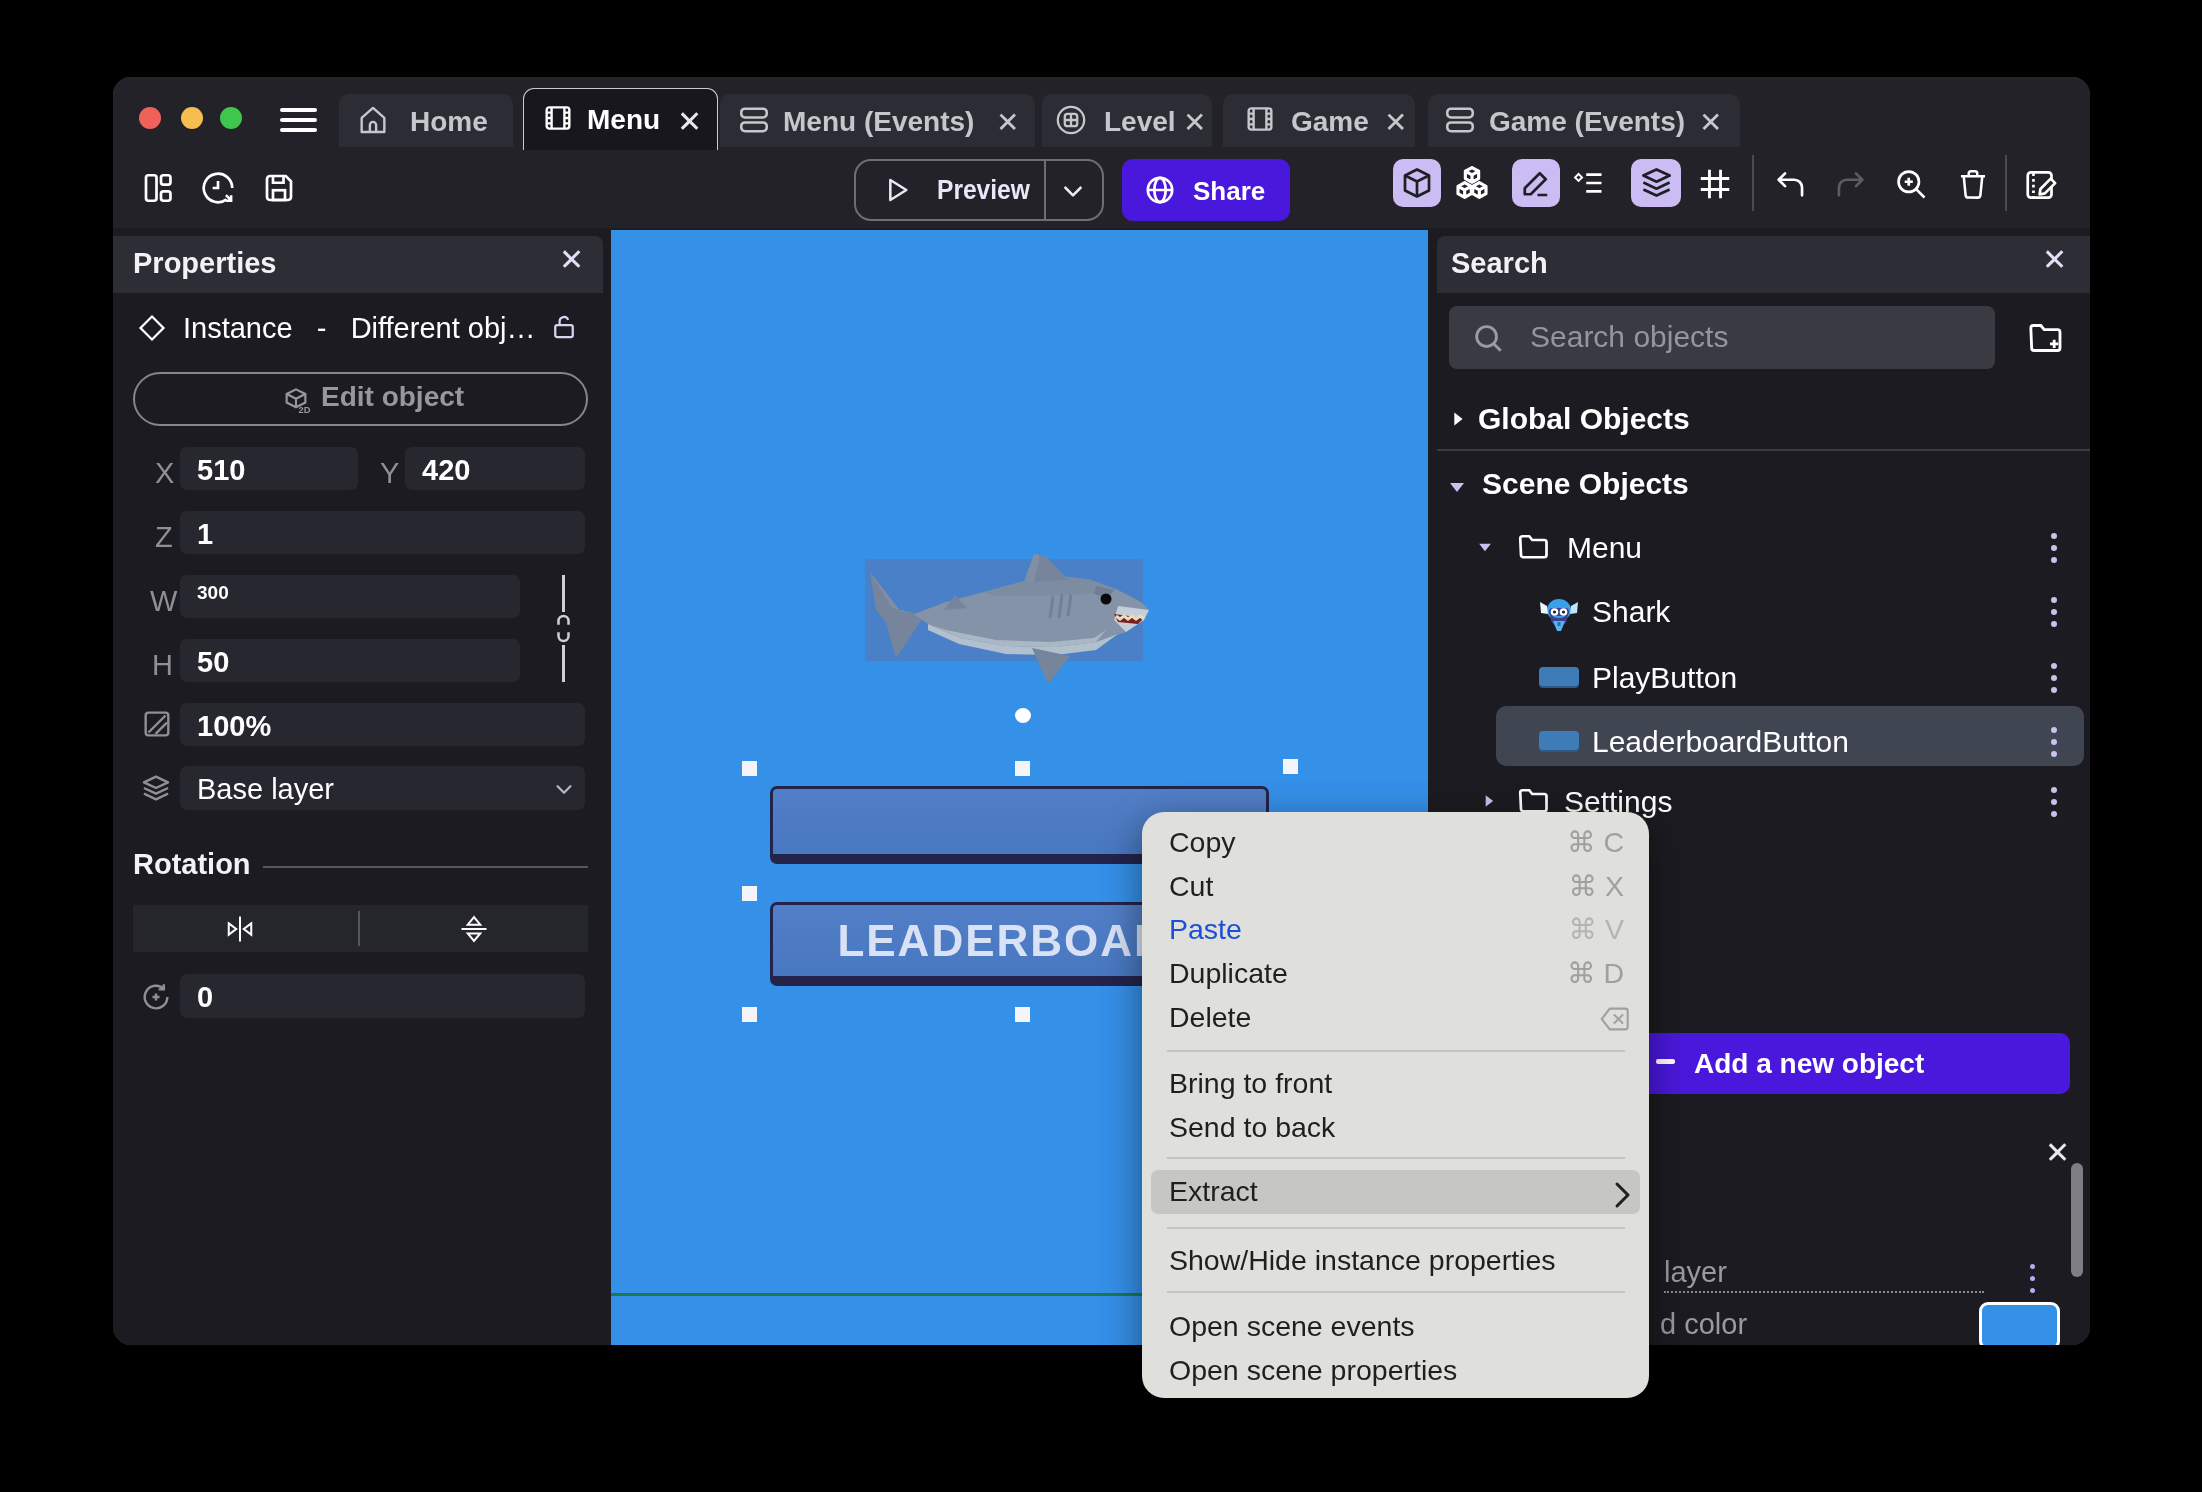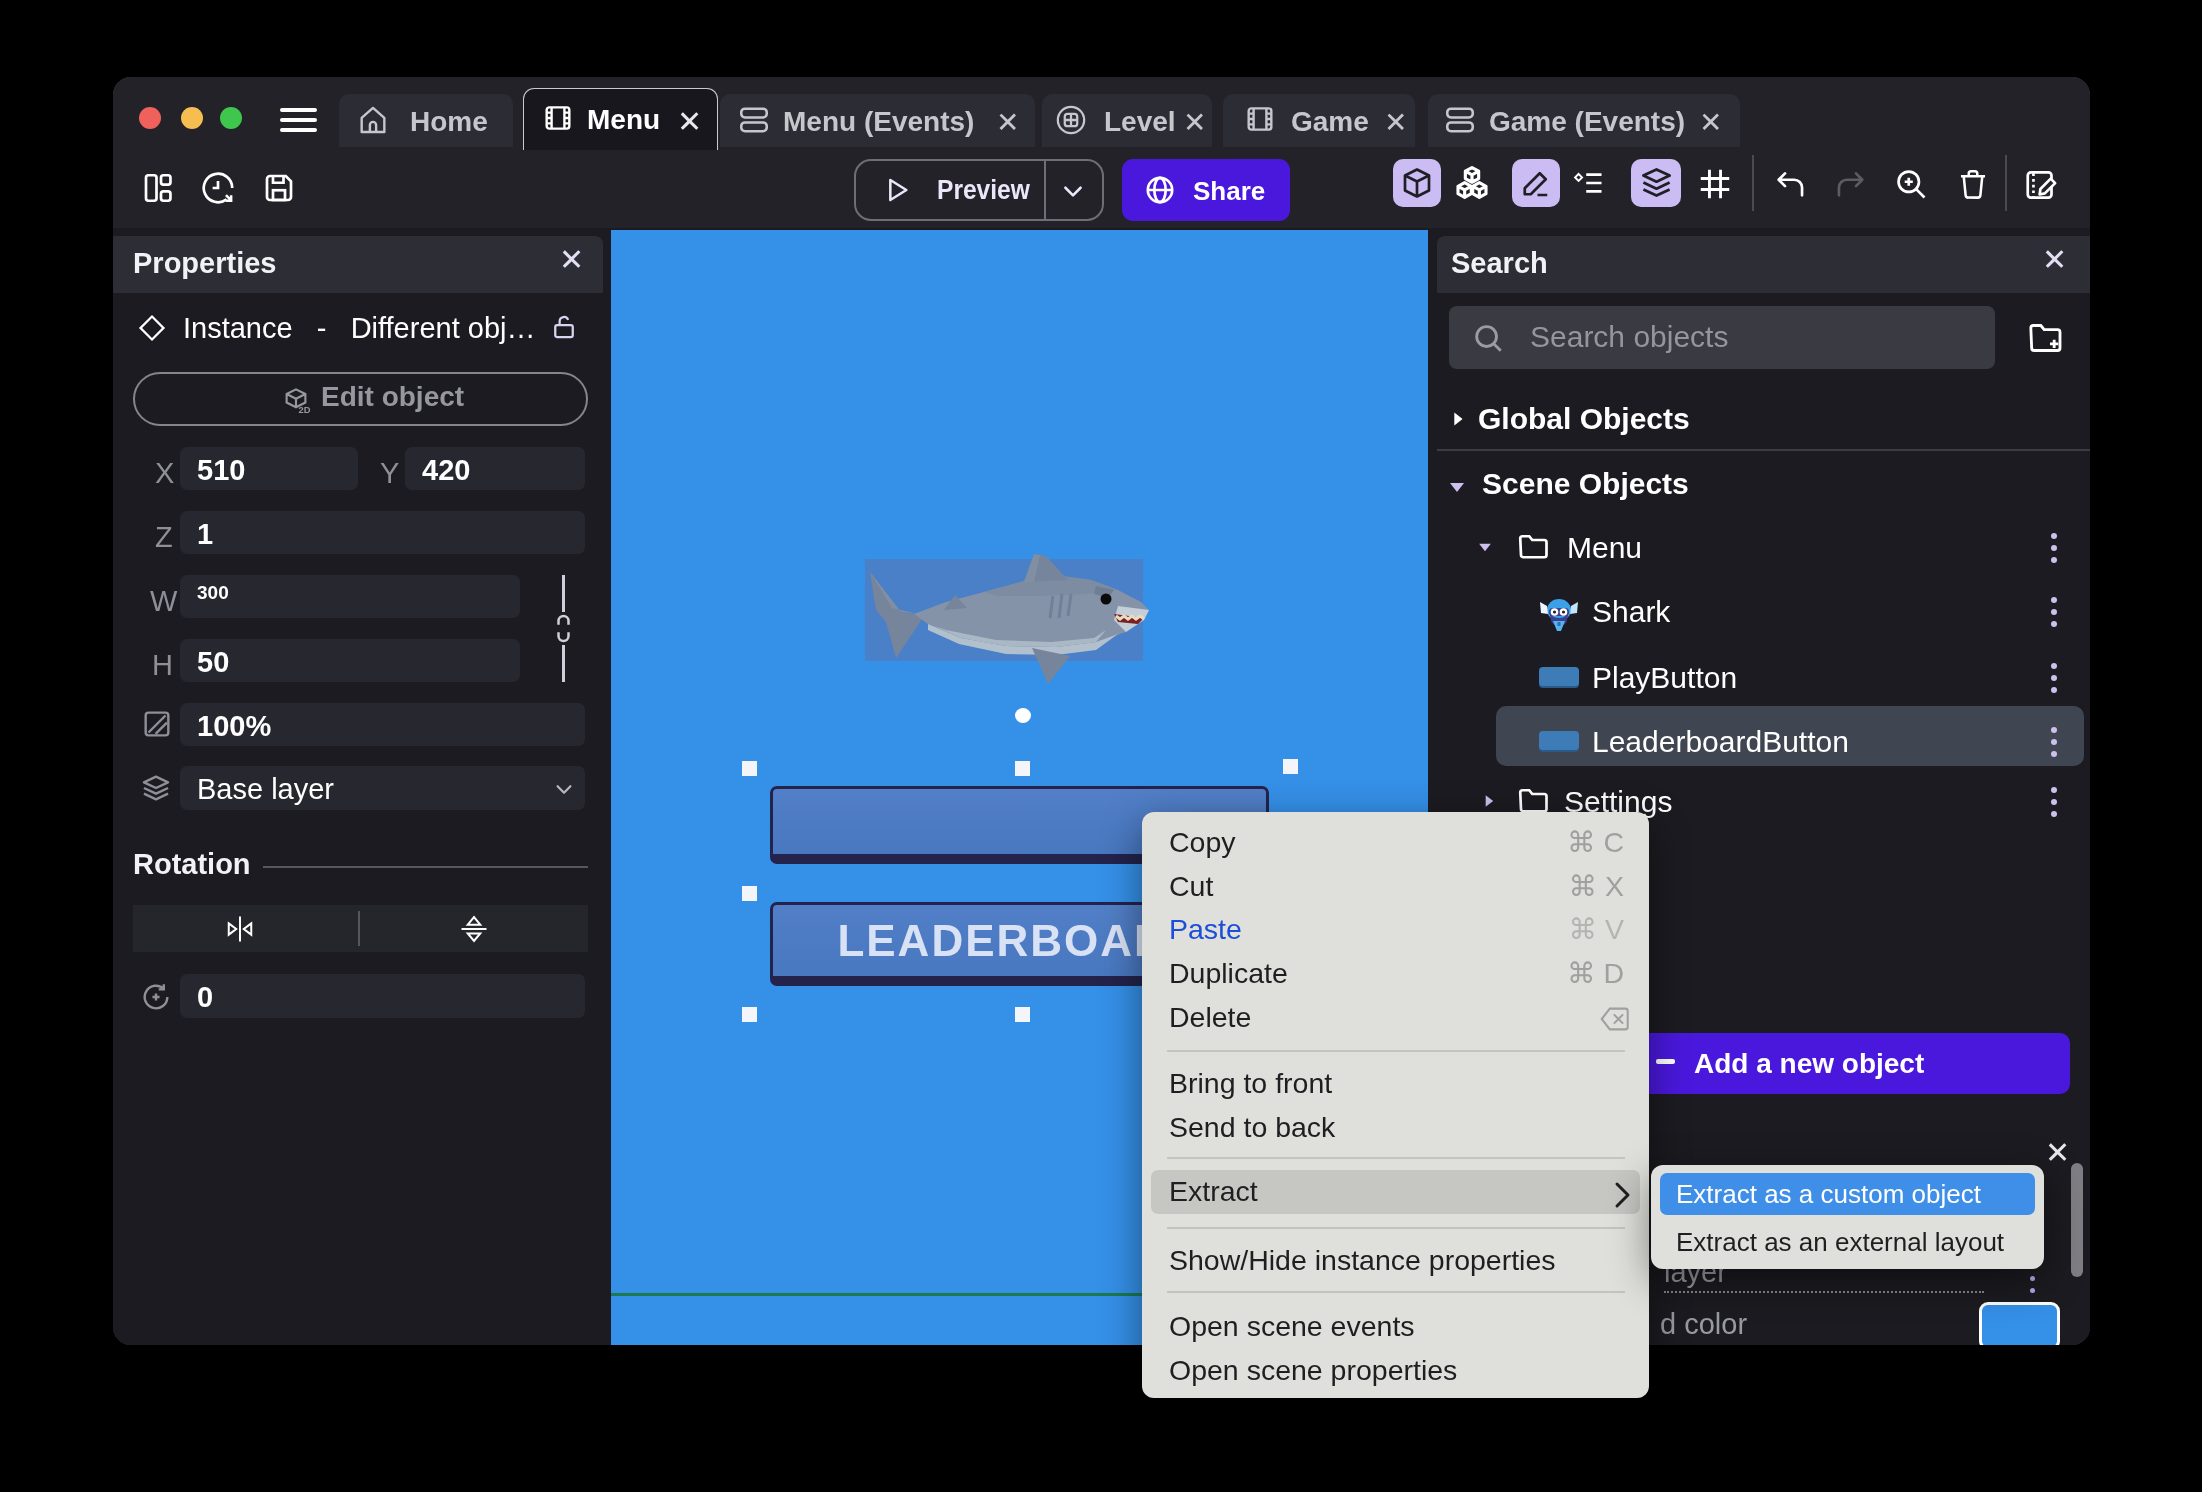--- a/index.html
+++ b/index.html
@@ -410,21 +410,21 @@
     <div class="abs" style="left:593px;top:1058px;width:5px;height:5px;border-radius:50%;background:#b8aaf0;"></div>
     <div class="abs" style="left:227px;top:1061px;width:320px;height:0;border-top:2px dotted #8a8a92;"></div>
     <div class="abs" style="left:223px;top:1078px;font-size:29px;color:#9a9aa2;">d color</div>
     <div class="abs" style="left:542px;top:1072px;width:81px;height:48px;background:#3590e8;border:3.5px solid #fff;border-radius:9px;"></div>
 
     <div class="abs" style="left:634px;top:933px;width:12px;height:114px;background:#7e7e84;border-radius:6px;"></div>
   </div>
 
   </div>
 
-  <div id="ctxmenu" class="abs" style="left:1142px;top:812px;z-index:50;width:507px;height:586px;background:#dfdfdb;border-radius:12px;box-shadow:0 12px 40px rgba(0,0,0,0.45);font-size:28.5px;color:#1f1f21;">
+  <div id="ctxmenu" class="abs" style="left:1142px;top:812px;z-index:50;width:507px;height:586px;background:#dfdfdb;border-radius:22px;box-shadow:0 12px 40px rgba(0,0,0,0.45);font-size:28.5px;color:#1f1f21;">
     <div class="abs" style="left:27px;top:14px;">Copy</div>
       <div class="abs" style="left:0;top:14px;width:482px;text-align:right;color:#a0a09e;">⌘ C</div>
     <div class="abs" style="left:27px;top:58px;">Cut</div>
       <div class="abs" style="left:0;top:58px;width:482px;text-align:right;color:#a0a09e;">⌘ X</div>
     <div class="abs" style="left:27px;top:101px;color:#1d4ed8;">Paste</div>
       <div class="abs" style="left:0;top:101px;width:482px;text-align:right;color:#b4b4b2;">⌘ V</div>
     <div class="abs" style="left:27px;top:145px;">Duplicate</div>
       <div class="abs" style="left:0;top:145px;width:482px;text-align:right;color:#a0a09e;">⌘ D</div>
     <div class="abs" style="left:27px;top:189px;">Delete</div>
     <svg class="abs" style="left:458px;top:194px;" width="30" height="26" viewBox="0 0 26 22" fill="none" stroke="#a0a09e" stroke-width="1.8">
@@ -440,19 +440,14 @@
     <svg class="abs" style="left:468px;top:368px;" width="24" height="30" viewBox="0 0 24 30" fill="none" stroke="#1f1f21" stroke-width="3">
         <path d="M7 4 L18 15 L7 26" stroke-linecap="round" stroke-linejoin="round"></path>
       </svg>
     <div class="abs" style="left:25px;top:415px;width:458px;height:1.5px;background:#c3c3bf;"></div>
     <div class="abs" style="left:27px;top:432px;">Show/Hide instance properties</div>
     <div class="abs" style="left:25px;top:479px;width:458px;height:1.5px;background:#c3c3bf;"></div>
     <div class="abs" style="left:27px;top:498px;">Open scene events</div>
     <div class="abs" style="left:27px;top:542px;">Open scene properties</div>
   </div>
 
-  <div id="submenu" class="abs" style="left:1651px;top:1165px;z-index:60;width:393px;height:104px;background:#dfdfdb;border-radius:12px;box-shadow:0 12px 40px rgba(0,0,0,0.45);font-size:26px;color:#1f1f21;">
-    <div class="abs" style="left:9px;top:8px;width:375px;height:42px;background:#3f8fe8;border-radius:7px;"></div>
-    <div class="abs" style="left:25px;top:14px;color:#fff;">Extract as a custom object</div>
-    <div class="abs" style="left:25px;top:62px;">Extract as an external layout</div>
-  </div>
 
 </div>
 
 </body></html>

